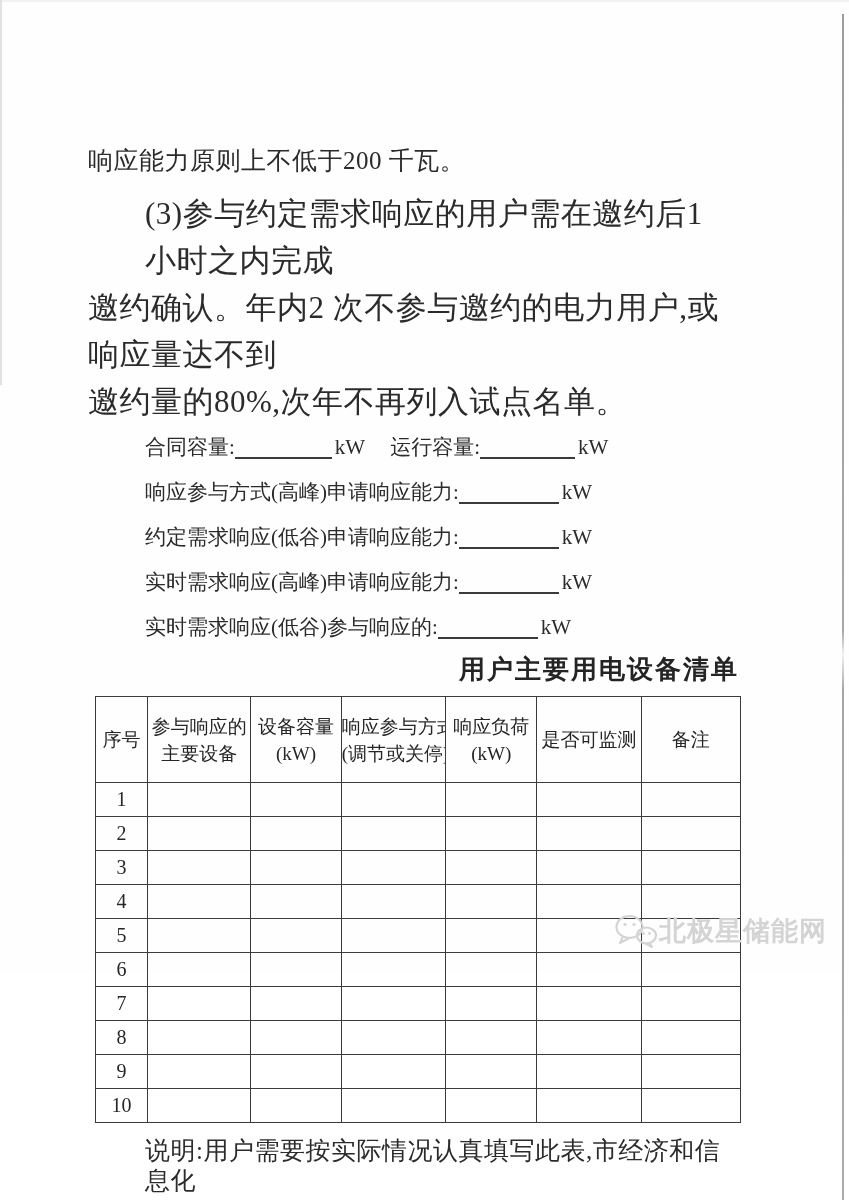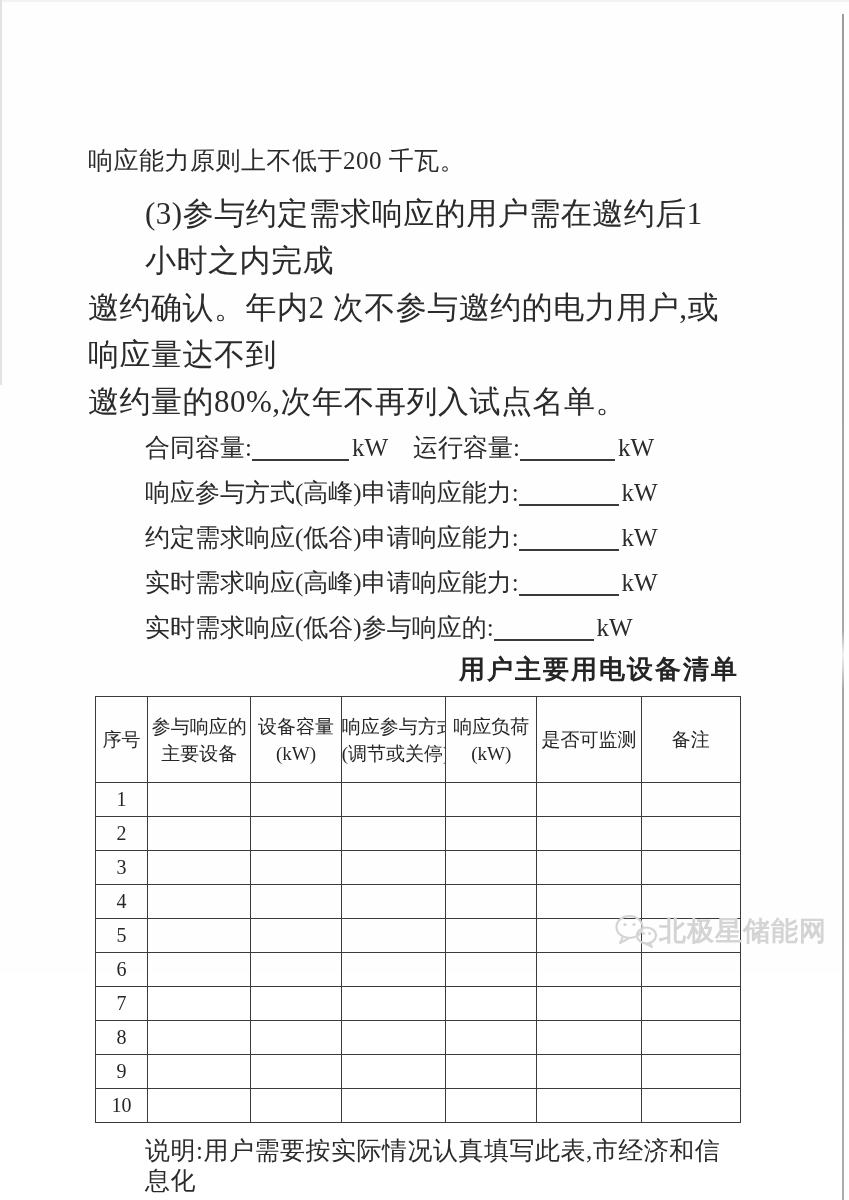--- a/index.html
+++ b/index.html
@@ -16,21 +16,21 @@
   .scan-edge-left{position:absolute;left:0;top:0;width:2px;height:385px;background:#e2e2e2;}
   .scan-edge-top{position:absolute;top:0;left:0;width:100%;height:2px;background:#f2f2f2;}
 
   .content{padding:146px 110px 0 88px;}
 
   .body-line{margin:0;font-size:25px;line-height:30px;letter-spacing:.5px;}
   .para{margin-top:14px;}
   .para-line{font-size:31px;line-height:47px;letter-spacing:.5px;}
   .indent{padding-left:57px;}
 
-  .form-line{font-size:25px;line-height:45px;padding-left:57px;white-space:nowrap;}
+  .form-line{font-size:21px;line-height:45px;padding-left:57px;white-space:nowrap;}
   .blank{display:inline-block;border-bottom:2px solid #3a3a3a;height:2px;vertical-align:-5px;}
   .w1{width:97px;}
   .w2{width:95px;}
   .w3{width:100px;}
   .seg-gap{margin-left:25px;}
   .unit{margin-left:3px;}
 
   .table-title{
     margin:2px 0 0 0;text-align:right;font-size:26px;font-weight:bold;
     letter-spacing:2px;color:#242424;

